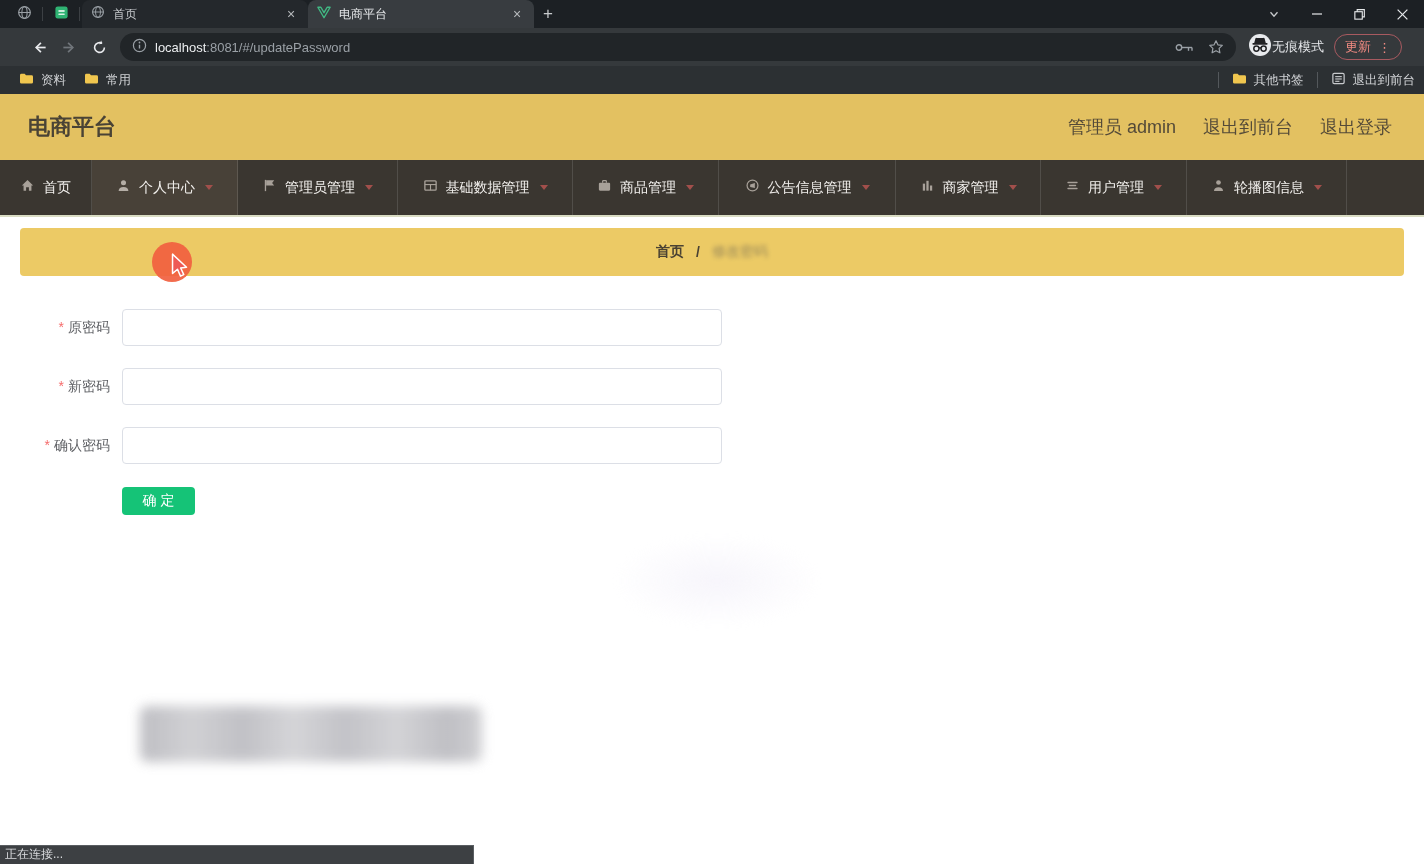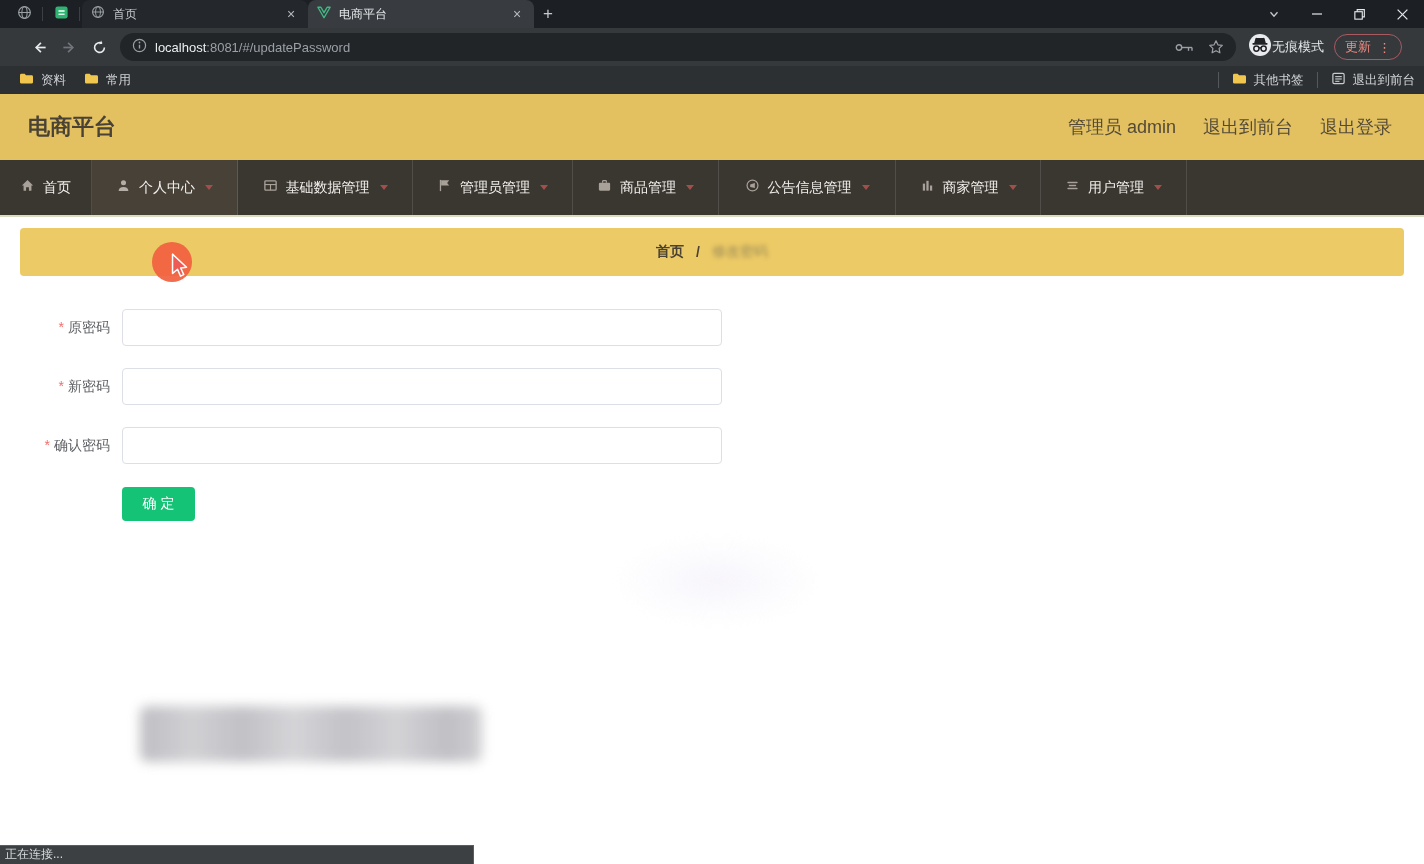--- a/index.html
+++ b/index.html
@@ -77,21 +77,21 @@
                   background:var(--click-indicator-orange,#f1603f); opacity:0.92; }
   .click-cursor { position:absolute; left:166px; top:158px; }
 
   .form-row { position:absolute; left:0; height:37px; }
   .form-label { position:absolute; left:8px; width:102px; height:37px; line-height:37px;
                 text-align:right; font-size:14px; color:#606266; white-space:nowrap; }
   .req { color:var(--required-red,#f56c6c); margin-right:4px; font-size:14px; }
   .form-input { position:absolute; left:122px; width:600px; height:37px; border:1px solid #dcdfe6;
                 border-radius:4px; background:#fff; font-size:14px; color:#606266; padding:0 12px;
                 outline:none; }
-  .submit-btn { position:absolute; left:122px; top:393px; width:73px; height:34px; border:none;
+  .submit-btn { position:absolute; left:122px; top:393px; width:73px; height:28px; border:none;
                 border-radius:4px; background:var(--submit-green,#15c377); color:#fff; font-size:14px;
                 white-space:nowrap; }
 
   .faint-mark { position:absolute; left:612px; top:441px; width:210px; height:92px;
                 background:radial-gradient(closest-side, rgba(240,237,248,0.9), rgba(255,255,255,0));
                 filter:blur(4px); opacity:0.6; }
   .blur-bar { position:absolute; left:140px; top:612px; width:342px; height:56px; border-radius:8px;
               background:linear-gradient(90deg,#aeaeb4 0%,#c6c6ca 15%,#b2b2b8 30%,#cbcbcf 45%,#b4b4ba 60%,#c9c9cd 75%,#b0b0b6 90%,#c4c4c8 100%);
               filter:blur(6px); opacity:0.8; }
 
@@ -294,37 +294,37 @@
         <span class="nav-label">首页</span>
       </div>
       <div class="nav-item active" style="width:146px">
         <span><svg width="15" height="15" viewBox="0 0 16 16">
               <circle cx="8" cy="5" r="2.7" fill="#b5aea6"></circle>
               <path d="M2.8 13.8 Q3 9.5 8 9.5 Q13 9.5 13.2 13.8 Z" fill="#b5aea6"></path>
             </svg></span>
         <span class="nav-label">个人中心</span>
         <span class="caret"></span>
       </div>
+      <div class="nav-item" style="width:160px">
+        <span><svg width="15" height="15" viewBox="0 0 16 16">
+              <rect x="3" y="2" width="1.4" height="12" fill="#a8a199"></rect>
+              <path d="M4.4 2.5 L13 2.5 L10.8 5.2 L13 8 L4.4 8 Z" fill="#a8a199"></path>
+            </svg></span>
+        <span class="nav-label">管理员管理</span>
+        <span class="caret"></span>
+      </div>
       <div class="nav-item" style="width:175px">
         <span><svg width="15" height="15" viewBox="0 0 16 16">
               <rect x="2" y="3" width="12" height="10" rx="1" fill="none" stroke="#a8a199" stroke-width="1.4"></rect>
               <line x1="2" y1="7" x2="14" y2="7" stroke="#a8a199" stroke-width="1.2"></line>
               <line x1="8" y1="7" x2="8" y2="13" stroke="#a8a199" stroke-width="1.2"></line>
             </svg></span>
         <span class="nav-label">基础数据管理</span>
         <span class="caret"></span>
       </div>
-      <div class="nav-item" style="width:160px">
-        <span><svg width="15" height="15" viewBox="0 0 16 16">
-              <rect x="3" y="2" width="1.4" height="12" fill="#a8a199"></rect>
-              <path d="M4.4 2.5 L13 2.5 L10.8 5.2 L13 8 L4.4 8 Z" fill="#a8a199"></path>
-            </svg></span>
-        <span class="nav-label">管理员管理</span>
-        <span class="caret"></span>
-      </div>
       <div class="nav-item" style="width:146px">
         <span><svg width="15" height="15" viewBox="0 0 16 16">
               <rect x="2" y="5" width="12" height="8.5" rx="1.2" fill="#a8a199"></rect>
               <path d="M6 5 V3.6 Q6 2.8 6.8 2.8 L9.2 2.8 Q10 2.8 10 3.6 V5" fill="none" stroke="#a8a199" stroke-width="1.3"></path>
             </svg></span>
         <span class="nav-label">商品管理</span>
         <span class="caret"></span>
       </div>
       <div class="nav-item" style="width:177px">
         <span><svg width="15" height="15" viewBox="0 0 16 16">
@@ -343,20 +343,28 @@
         <span class="nav-label">商家管理</span>
         <span class="caret"></span>
       </div>
       <div class="nav-item" style="width:146px">
         <span><svg width="15" height="15" viewBox="0 0 16 16">
               <rect x="2.5" y="4" width="11" height="1.5" rx="0.7" fill="#a8a199"></rect>
               <rect x="4" y="7.2" width="8" height="1.5" rx="0.7" fill="#a8a199"></rect>
               <rect x="2.5" y="10.4" width="11" height="1.5" rx="0.7" fill="#a8a199"></rect>
             </svg></span>
         <span class="nav-label">用户管理</span>
+        <span class="caret"></span>
+      </div>
+      <div class="nav-item" style="width:160px">
+        <span><svg width="15" height="15" viewBox="0 0 16 16">
+              <circle cx="8" cy="4.8" r="2.5" fill="#a8a199"></circle>
+              <path d="M3.2 13.8 Q3.4 9.8 8 9.8 Q12.6 9.8 12.8 13.8 Z" fill="#a8a199"></path>
+            </svg></span>
+        <span class="nav-label">轮播图信息</span>
         <span class="caret"></span>
       </div>
       <div class="nav-fill"></div>
     </div>
 
     <div class="breadcrumb">
       <span class="bc-home">首页</span>
       <span class="bc-sep">/</span>
       <span class="bc-current">修改密码</span>
     </div>

